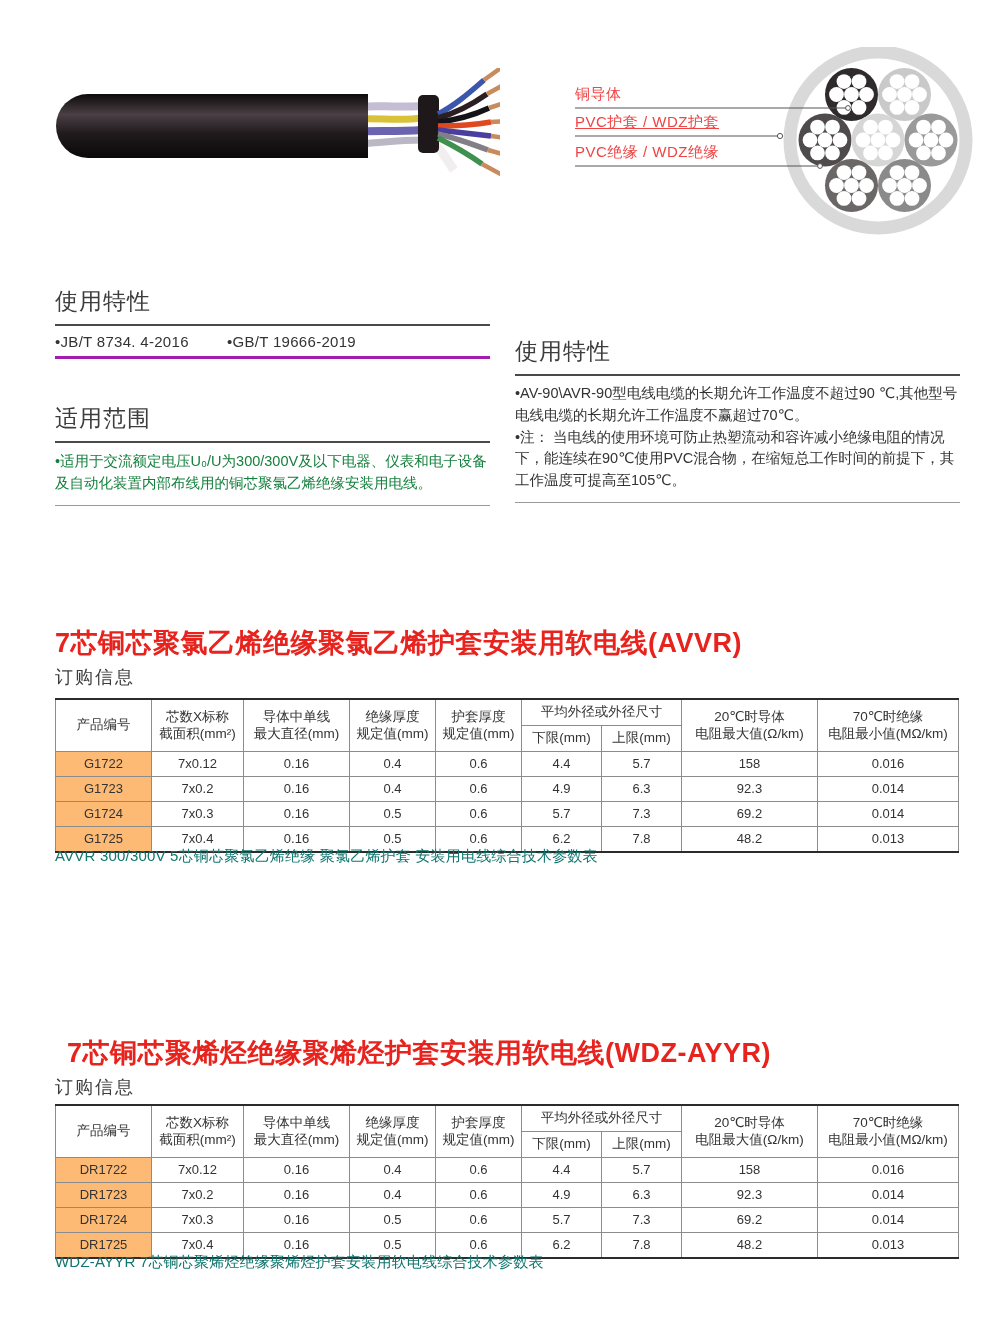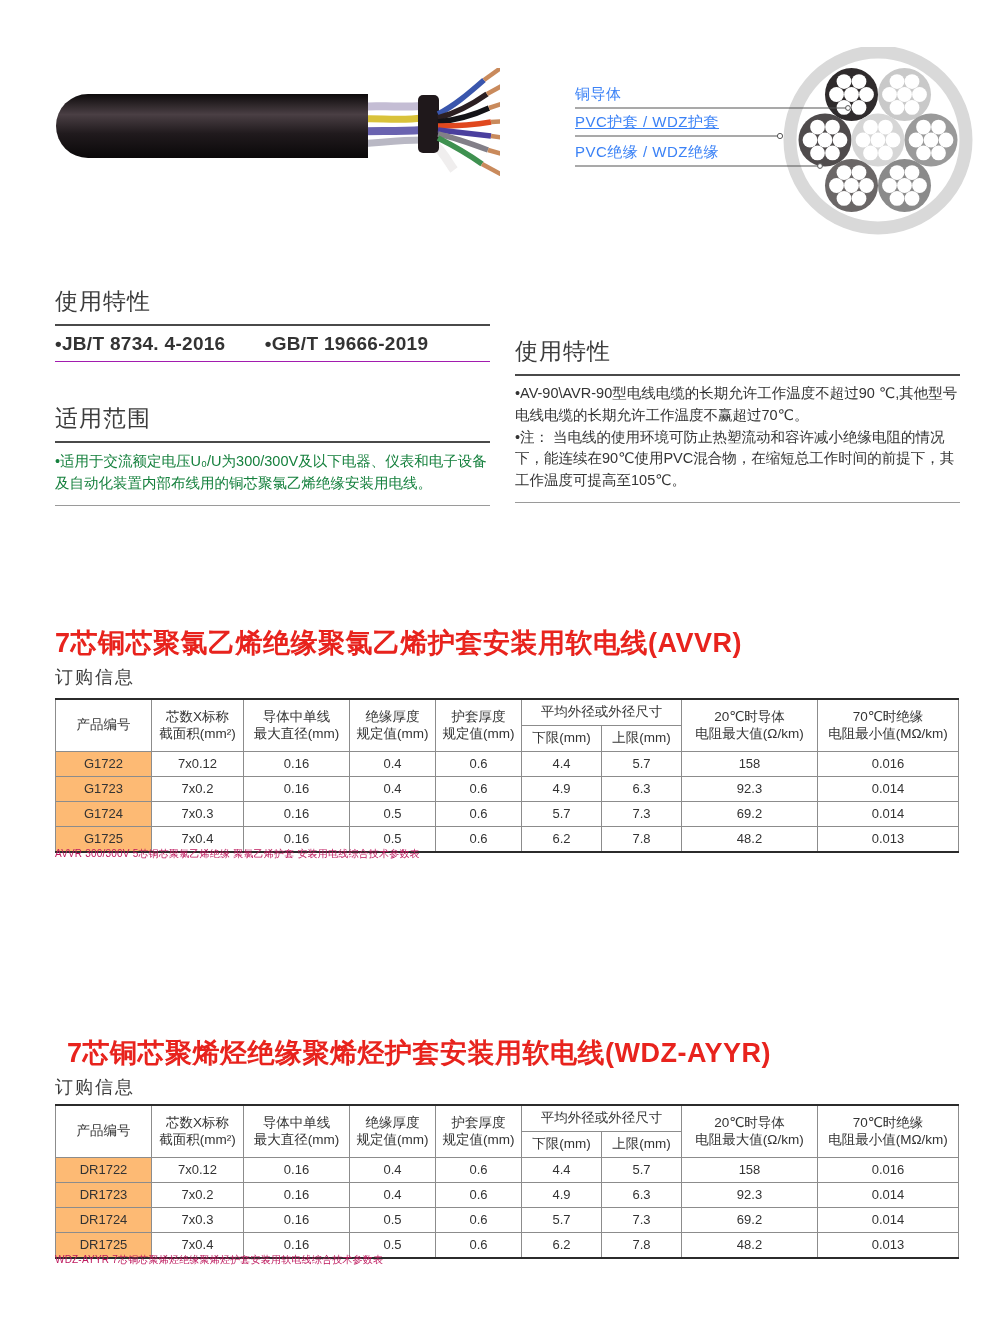--- a/index.html
+++ b/index.html
@@ -7,21 +7,21 @@
     position:relative;width:1000px;height:1321px;background:#fff;
     font-family:"Liberation Sans","DejaVu Sans",sans-serif;color:#333;overflow:hidden;
   }
   .abs{position:absolute;}
 
   
   .sec-title{
     font-size:23px;color:#3d3d3d;font-weight:500;letter-spacing:1px;
     padding-bottom:7px;border-bottom:2px solid #4a4a4a;
   }
-  .sec-items{padding:7px 0 6px 0;border-bottom:1px solid #a21caf;font-size:19px;color:#333;font-weight:bold;}
+  .sec-items{padding:7px 0 6px 0;border-bottom:3px solid #a21caf;font-size:15px;color:#333;}
   .sec-items .std-item{display:inline-block;margin-right:34px;letter-spacing:0.3px;}
   .sec-text{padding:8px 0 10px 0;border-bottom:1px solid #9a9a9a;font-size:14.5px;line-height:1.5;color:#15803d;}
   .usage-bullets{padding:7px 0 10px 0;border-bottom:1px solid #9a9a9a;font-size:14.5px;line-height:1.5;color:#333;}
   .usage-bullets div{margin:0;}
 
   
   .prod-title{font-size:27px;font-weight:bold;letter-spacing:0.5px;}
   .order-label{font-size:18px;color:#3d3d3d;letter-spacing:2px;}
 
   
@@ -30,24 +30,24 @@
     font-size:13px;color:#333;
     border-top:2px solid #2b2b2b;border-bottom:2px solid #2b2b2b;
   }
   table.spec th,table.spec td{
     border:1px solid #8c8c8c;text-align:center;vertical-align:middle;
     font-weight:normal;padding:1px 2px;white-space:pre-line;line-height:1.2;
   }
   table.spec thead th{font-size:13.5px;height:23px;background:#fff;}
   table.spec td{height:22px;}
   .cellgray{background:#fdba74;}
-  .footnote{font-size:10px;color:#be185d;letter-spacing:0.2px;}
+  .footnote{font-size:15px;color:#0f766e;letter-spacing:0.2px;}
 
   
-  .diag-label{font-size:15px;color:#3b82f6;letter-spacing:0.5px;}
+  .diag-label{font-size:15px;color:#ef4444;letter-spacing:0.5px;}
 </style>
 </head>
 <body>
 
 <div class="page">
 
   <svg class="abs" style="left:50px;top:68px;" width="450" height="108" viewBox="0 0 450 108">
     <defs>
       <linearGradient id="cableGrad" x1="0" y1="0" x2="0" y2="1">
         <stop offset="0" stop-color="#0d0a0b"></stop>

